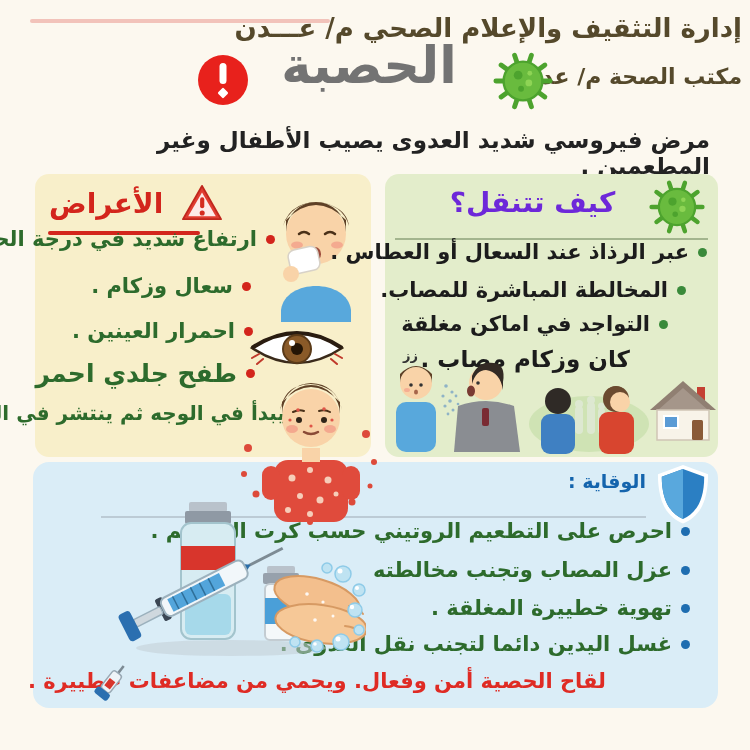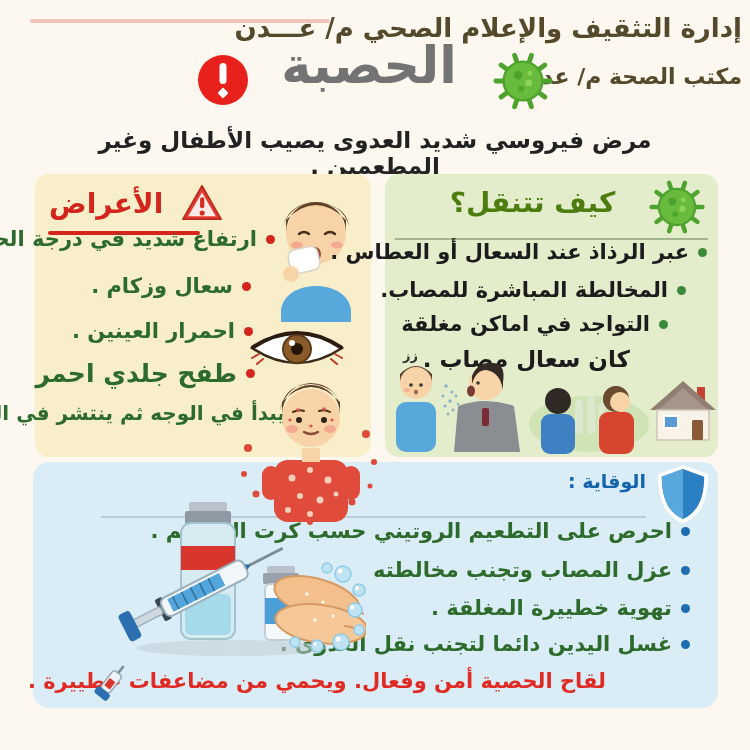--- a/index.html
+++ b/index.html
@@ -11,36 +11,36 @@
   .abs { position:absolute; }
 
   
   .hdr-line1 { right:8px; top:13px; font-size:26px; font-weight:bold; color:#55492b; direction:rtl; }
   .hdr-line2 { right:8px; top:64px; font-size:22px; font-weight:bold; color:#55492b; direction:rtl; }
   .top-deco  { left:30px; top:19px; width:300px; height:4px; background:#f2c3ba; border-radius:2px; }
   .main-title { left:248px; top:38px; width:242px; text-align:center;
                 font-size:51px; font-weight:bold; color:#737373; direction:rtl; line-height:1.1; }
   .excl-icon { left:197px; top:54px; width:52px; height:52px; }
   .virus-hdr { left:492px; top:50px; width:62px; height:62px; }
-  .subtitle  { left:40px; right:40px; top:127px; text-align:center;
+  .subtitle  { left:40px; right:40px; top:127px; text-align:right;
                font-size:23px; font-weight:bold; color:#222222; direction:rtl; }
 
   
   .panel { position:absolute; border-radius:14px; }
   .panel-symptoms     { left:35px;  top:174px; width:336px; height:283px; background:#f8efca; }
   .panel-transmission { left:385px; top:174px; width:333px; height:283px; background:#e3edcb; }
   .panel-prevention   { left:33px;  top:462px; width:685px; height:246px; background:#daedf7; border-radius:16px; }
 
   
   .sym-title-row { left:14px; top:10px; display:flex; align-items:center; gap:18px; }
   .sym-title { font-size:28px; font-weight:bold; color:#d3251c; direction:rtl; }
   .sym-underline { left:13px; top:57px; width:152px; height:4px; background:#d3251c; border-radius:2px; }
 
   .trn-title { left:40px; top:12px; width:215px; text-align:center;
-               font-size:28px; font-weight:bold; color:#4d7c0f; direction:rtl; }
+               font-size:28px; font-weight:bold; color:#6d28d9; direction:rtl; }
   .trn-underline { left:10px; right:10px; top:64px; height:2px; background:#a3b58e; }
   .virus-trn { right:12px; top:4px; width:58px; height:58px; }
 
   .prv-title { right:72px; top:8px; font-size:19px; font-weight:bold; color:#1464ad; direction:rtl; }
   .prv-underline { left:68px; right:72px; top:54px; height:2px; background:#bccbd5; }
   .shield-prv { right:8px; top:2px; width:54px; height:60px; }
 
   
   .li { position:absolute; display:flex; align-items:center; gap:9px; direction:rtl; white-space:nowrap; }
   .dot { flex:0 0 auto; width:9px; height:9px; border-radius:50%; }
@@ -205,21 +205,21 @@
       <span class="trn-item">عبر الرذاذ عند السعال أو العطاس .</span>
     </div>
     <div class="li t1">
       <span class="dot dot-green"></span>
       <span class="trn-item">المخالطة المباشرة للمصاب.</span>
     </div>
     <div class="li t2">
       <span class="dot dot-green"></span>
       <span class="trn-item">التواجد في اماكن مغلقة</span>
     </div>
-    <div class="abs trn-cont">كان سعال مصاب .</div>
+    <div class="abs trn-cont">كان وزكام مصاب .</div>
     <div class="abs stray">زز</div>
 
     <svg class="abs ill-cough-scene" viewBox="0 0 134 96">
       <rect x="8" y="46" width="40" height="50" rx="10" fill="#58a8dc"></rect>
       <circle cx="28" cy="27" r="16" fill="#f9d3a8"></circle>
       <path d="M12 27 A16 16 0 0 1 44 27 L44 18 Q28 2 12 18 Z" fill="#5f4026"></path>
       <circle cx="23" cy="29" r="1.8" fill="#333"></circle>
         <circle cx="33" cy="29" r="1.8" fill="#333"></circle>
       <ellipse cx="28" cy="36" rx="2" ry="2.6" fill="#a6654a"></ellipse>
       <ellipse cx="19" cy="34" rx="3" ry="2" fill="#f3a08a" opacity="0.7"></ellipse>

